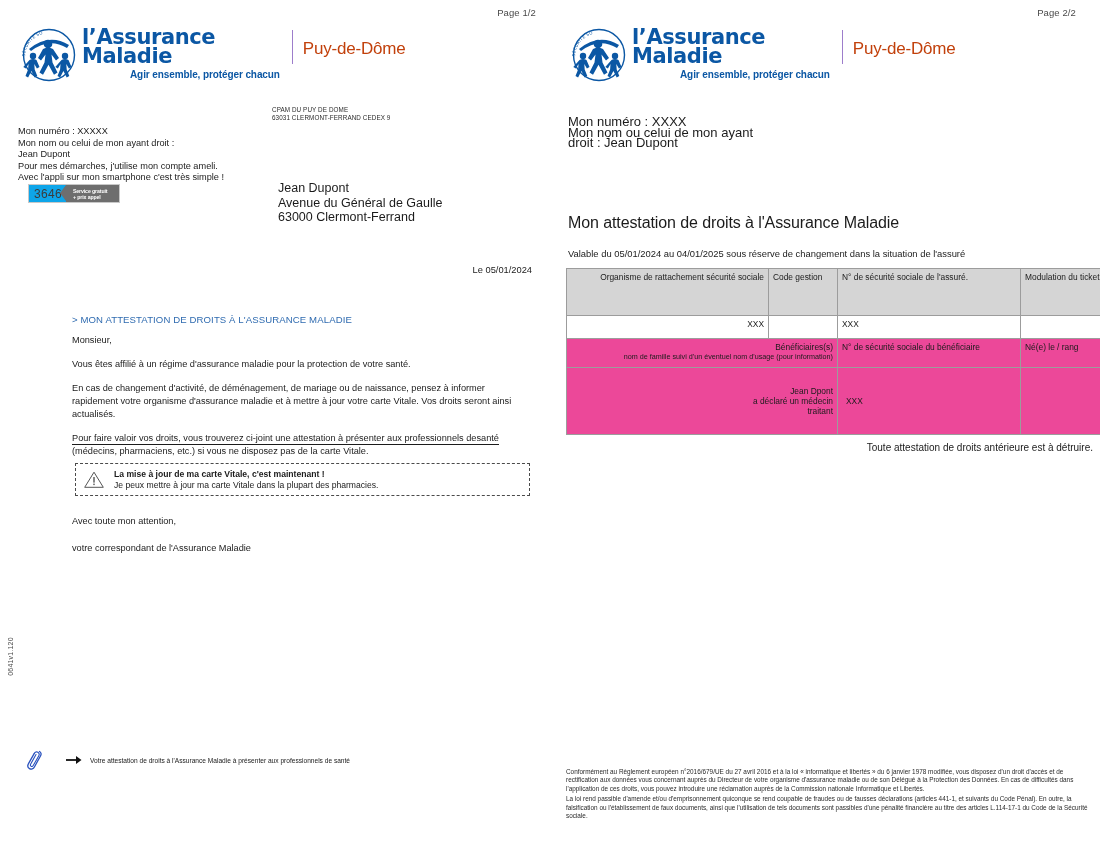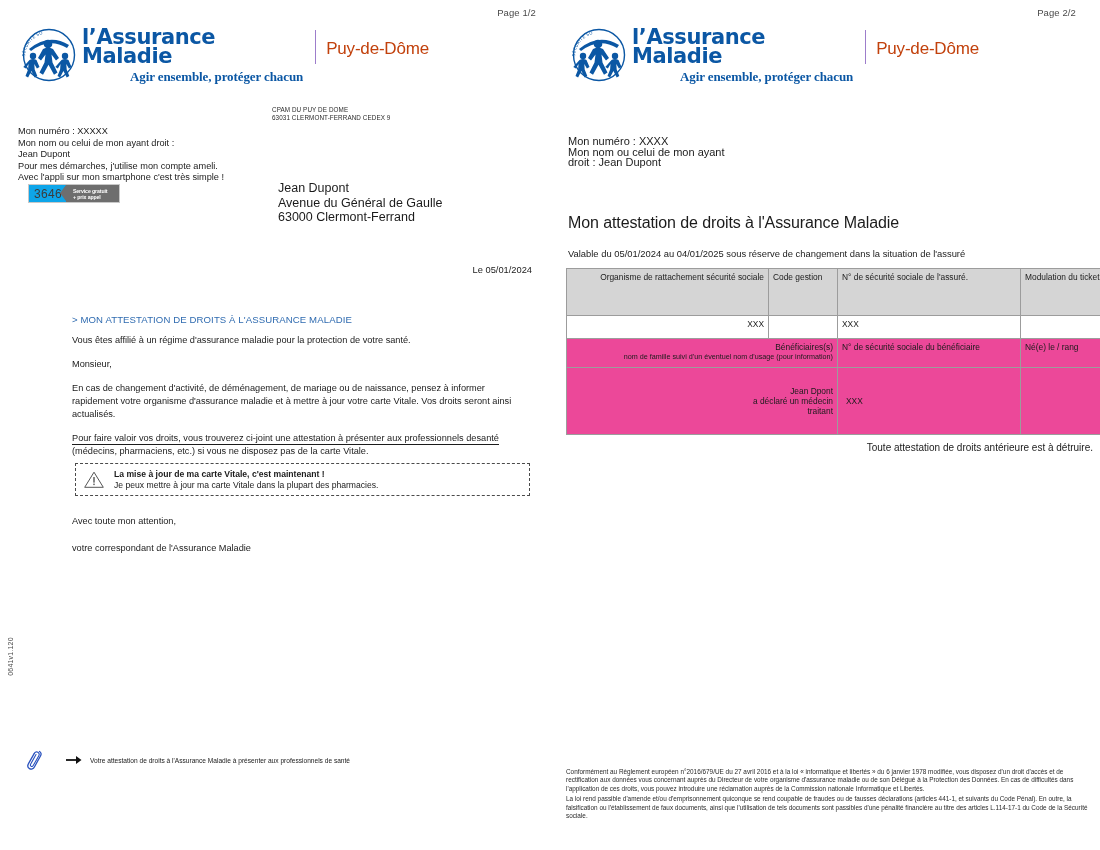--- a/index.html
+++ b/index.html
@@ -47,24 +47,24 @@
   }
   .logo-name {
     font-family: "DejaVu Sans", sans-serif;
     font-weight: bold;
     color: #0b57a4;
     font-size: 21px;
     line-height: 19px;
     letter-spacing: -0.4px;
   }
   .logo-tagline {
-    font-family: Liberation Serif, serif;
+    font-family: Liberation Sans, sans-serif;
     font-weight: bold;
     color: #0b57a4;
-    font-size: 13px;
+    font-size: 10px;
     margin-top: 3px;
     margin-left: 48px;
     letter-spacing: -0.1px;
   }
   .logo-divider {
     width: 1px;
     background: #9d7dcb;
     height: 34px;
     margin-left: 12px;
     margin-top: 4px;
@@ -223,22 +223,22 @@
     margin-left: 8px;
     font-size: 6.6px;
     color: #1b1b1b;
     white-space: nowrap;
   }
 
   
   .p2-myinfo {
     position: absolute;
     left: 18px;
-    top: 136px;
-    font-size: 11px;
+    top: 117px;
+    font-size: 13px;
     line-height: 10.5px;
     color: #1b1b1b;
   }
   .p2-title {
     position: absolute;
     left: 18px;
     top: 214px;
     font-size: 16px;
     color: #1b1b1b;
     letter-spacing: -0.1px;
@@ -360,22 +360,22 @@
     <div>Jean Dupont</div>
     <div>Avenue du Général de Gaulle</div>
     <div>63000 Clermont-Ferrand</div>
   </div>
 
   <div class="letter-date">Le 05/01/2024</div>
 
   <div class="doc-heading">&gt; MON ATTESTATION DE DROITS À L'ASSURANCE MALADIE</div>
 
   <div class="body-text">
+    <p>Monsieur,</p>
     <p>Vous êtes affilié à un régime d'assurance maladie pour la protection de votre santé.</p>
-    <p>Monsieur,</p>
     <p>En cas de changement d'activité, de déménagement, de mariage ou de naissance, pensez à informer rapidement votre organisme d'assurance maladie et à mettre à jour votre carte Vitale. Vos droits seront ainsi actualisés.</p>
     <p><span class="u">Pour faire valoir vos droits, vous trouverez ci-joint une attestation à présenter aux professionnels de</span><span class="u">santé </span><span>(médecins, pharmaciens, etc.) si vous ne disposez pas de la carte Vitale.</span></p>
   </div>
 
   <div class="alert-box">
     <svg class="alert-icon" viewBox="0 0 22 19">
       <path d="M11 2.2 L20.3 17.3 L1.7 17.3 Z" fill="none" stroke="#555" stroke-width="1"></path>
       <rect x="10.3" y="7" width="1.4" height="5.6" fill="#555"></rect>
       <rect x="10.3" y="13.6" width="1.4" height="1.5" fill="#555"></rect>
     </svg>

